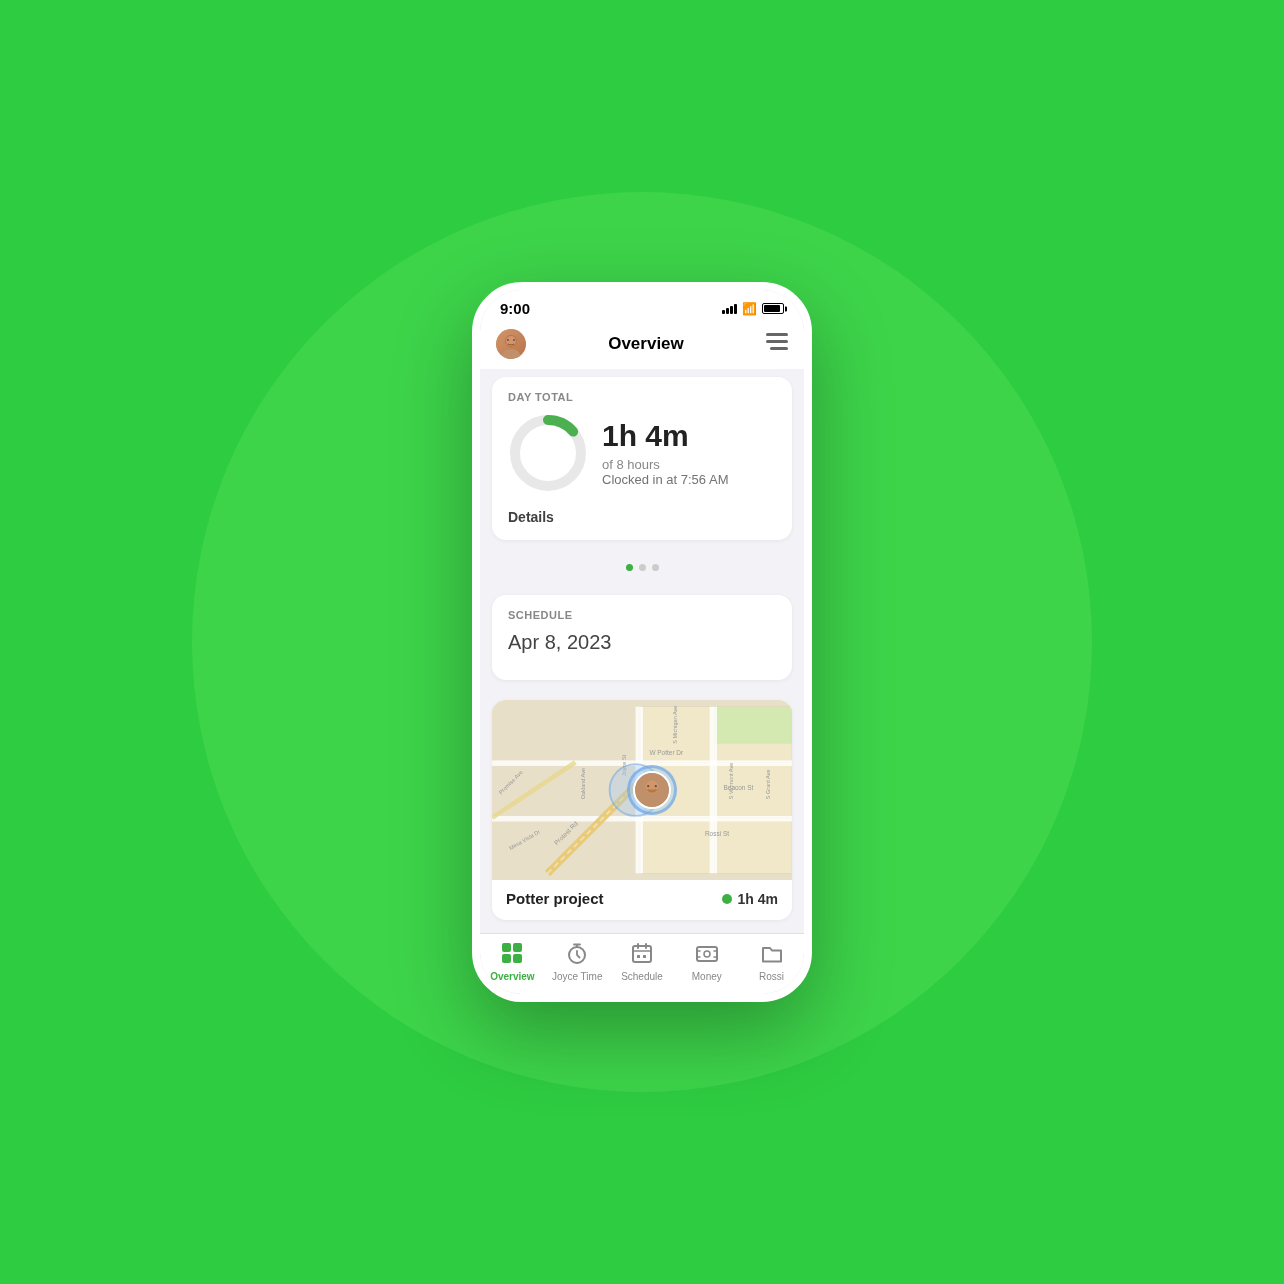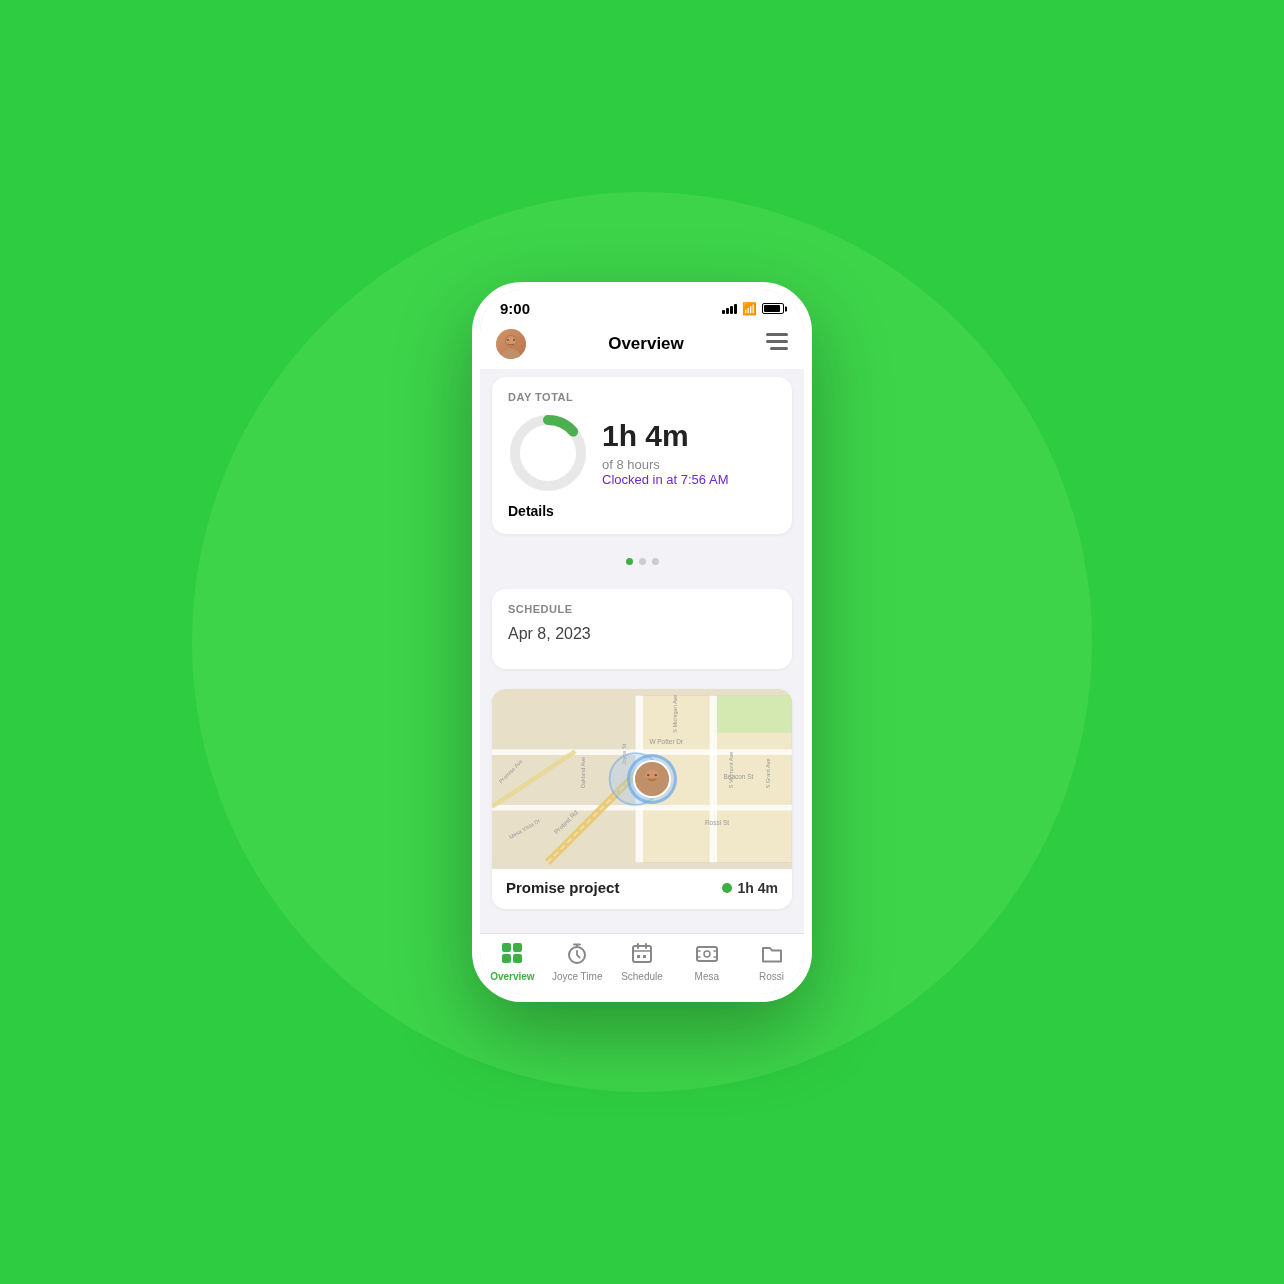--- a/index.html
+++ b/index.html
@@ -157,46 +157,46 @@
     }
     .donut-container svg {
       transform: rotate(-90deg);
     }
     .donut-track { fill: none; stroke: #e8e8e8; stroke-width: 10; }
     .donut-progress { fill: none; stroke: #4CAF50; stroke-width: 10; stroke-linecap: round; }
 
     .day-total-text {}
     .day-total-time { font-size: 30px; font-weight: 700; color: #222; }
     .day-total-of { font-size: 13px; color: #888; margin-top: 4px; }
-    .day-total-clock { font-size: 13px; color: #6d28d9; }
+    .day-total-clock { font-size: 13px; color: #737373; }
 
     .details-link {
-      color: #000000;
+      color: #404040;
       font-size: 14px;
       font-weight: 600;
-      margin-top: 10px;
+      margin-top: 16px;
       display: inline-block;
     }
 
     
     .dots {
       display: flex;
       justify-content: center;
       gap: 6px;
       padding: 4px 0;
     }
     .dot {
       width: 7px; height: 7px;
       border-radius: 50%;
       background: #ccc;
     }
     .dot.active { background: #3CB043; }
 
     
-    .schedule-date { font-size: 16px; color: #444; margin-bottom: 12px; }
+    .schedule-date { font-size: 20px; color: #444; margin-bottom: 12px; }
     .schedule-item {
       display: flex;
       align-items: center;
       justify-content: space-between;
     }
     .schedule-left { display: flex; align-items: center; gap: 8px; }
     .green-dot {
       width: 10px; height: 10px;
       border-radius: 50%;
       background: #3CB043;
@@ -447,21 +447,21 @@
                   <circle cx="22" cy="14" r="1.2" fill="#555"></circle>
                   <path d="M14 18 Q18 21 22 18" stroke="#8B5A2B" stroke-width="1.2" fill="none"></path>
 
                   <path d="M11 17 Q18 26 25 17" fill="#b8804a" opacity="0.7"></path>
                 </svg>
               </div>
             </div>
           </div>
 
           <div class="map-footer">
-            <span class="map-project">Promise project</span>
+            <span class="map-project">Potter project</span>
             <div class="map-time">
               <div class="green-dot"></div>
               <span>1h 4m</span>
             </div>
           </div>
         </div>
 
       </div>
 
       <div class="bottom-nav">
@@ -503,21 +503,21 @@
         </div>
 
         <div class="nav-item">
           <div class="nav-item-icon">
             <svg width="22" height="22" viewBox="0 0 22 22" fill="none">
               <rect x="1" y="5" width="20" height="14" rx="2" stroke="#888" stroke-width="2"></rect>
               <circle cx="11" cy="12" r="3" stroke="#888" stroke-width="1.5"></circle>
               <path d="M1 9h3M18 9h3M1 15h3M18 15h3" stroke="#888" stroke-width="1.5" stroke-linecap="round"></path>
             </svg>
           </div>
-          <span class="nav-item-label">Mesa</span>
+          <span class="nav-item-label">Money</span>
         </div>
 
         <div class="nav-item">
           <div class="nav-item-icon">
             <svg width="22" height="22" viewBox="0 0 22 22" fill="none">
               <path d="M2 6h7l2 2.5h9v11H2V6z" stroke="#888" stroke-width="2" stroke-linejoin="round" fill="none"></path>
             </svg>
           </div>
           <span class="nav-item-label">Rossi</span>
         </div>

